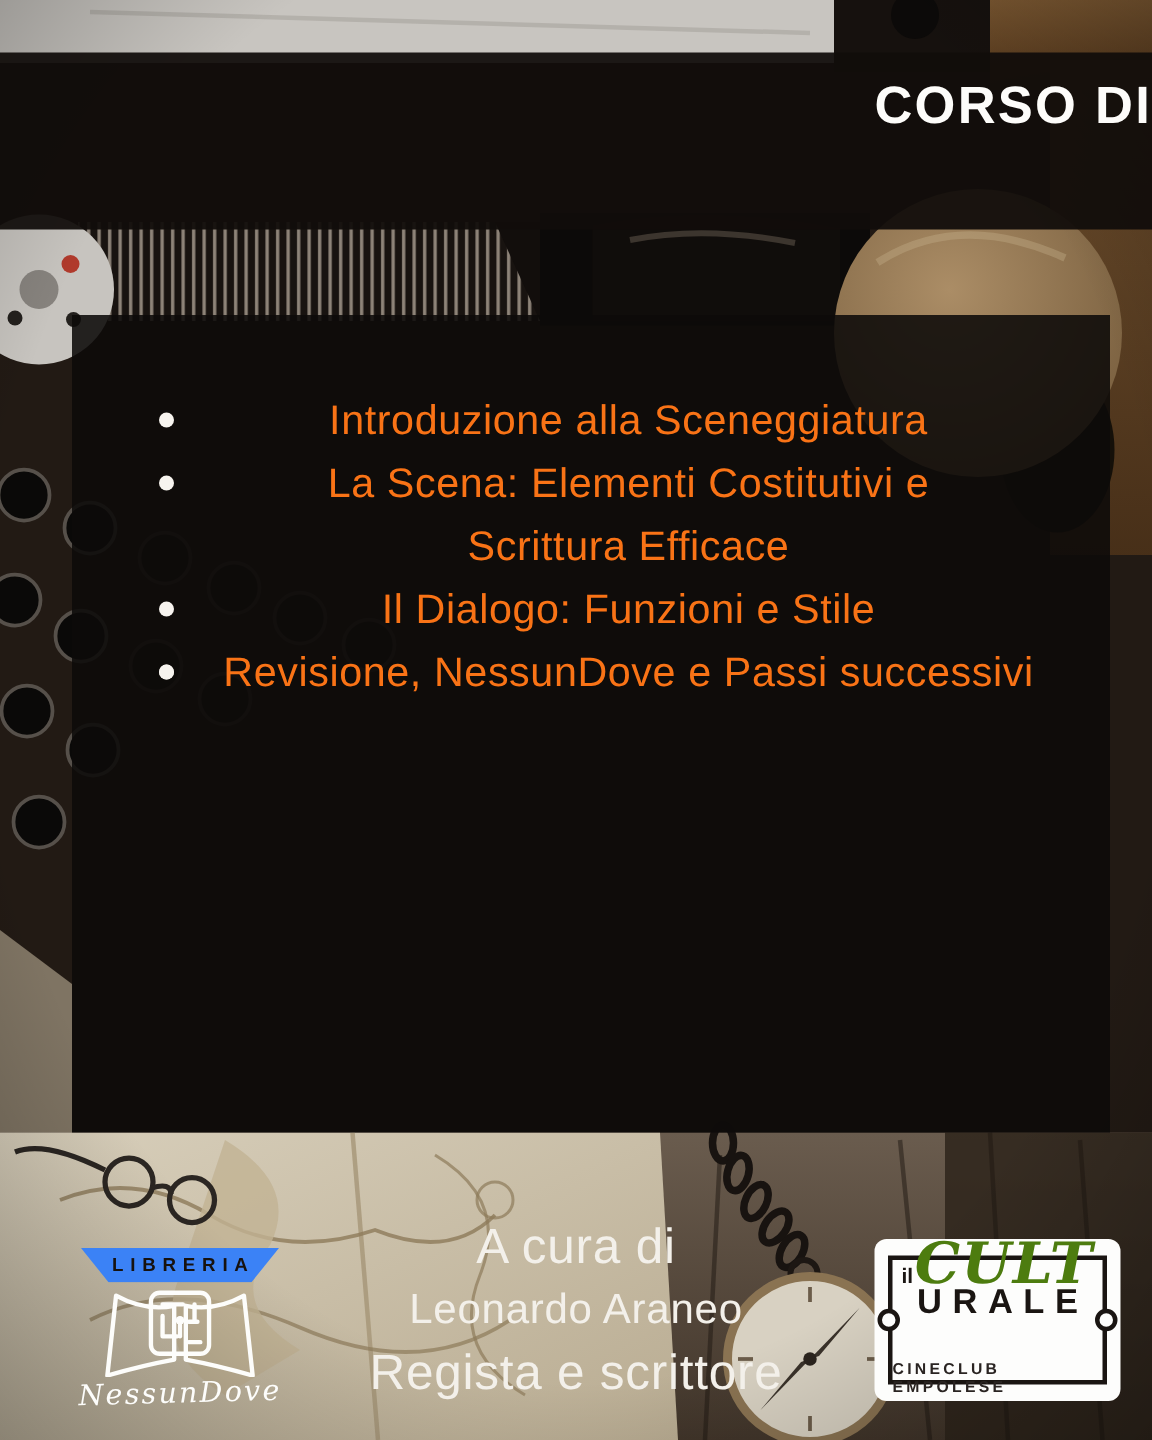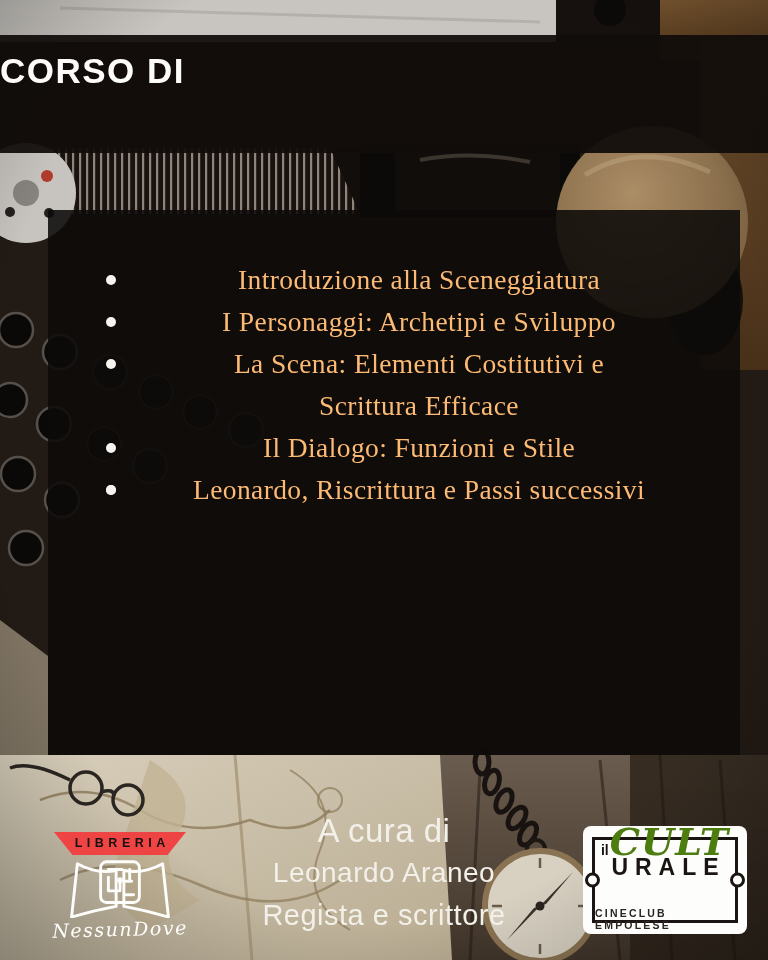--- a/index.html
+++ b/index.html
@@ -8,62 +8,61 @@
     position:relative; width:768px; height:960px; overflow:hidden;
     font-family:"Liberation Sans", sans-serif;
     background:#221a14;
   }
   .bg { position:absolute; inset:0; z-index:0; }
 
   
   .title-band {
     position:absolute; left:0; top:35px; width:768px; height:118px;
     background:rgba(17,13,11,0.94); z-index:2;
-    text-align:left; padding-top:13px;
+    text-align:right; padding-top:13px;
   }
   .title-band .t-line {
     color:#fdfcfa; font-weight:800; font-size:35px; line-height:46px;
     letter-spacing:1.5px;
   }
 
   
   .topics-box {
     position:absolute; left:48px; top:210px; width:692px; height:545px;
     background:rgba(13,10,9,0.88); z-index:2;
   }
   .topics-list { list-style:none; padding-top:49px; }
   .topic-item {
     position:relative; text-align:center;
     padding:0 28px 0 78px;
-    color:#fdba74; font-size:27.5px; font-weight:300;
+    color:#f97316; font-size:27.5px; font-weight:300;
     line-height:42px; letter-spacing:0.4px;
     white-space:pre-line;
-    font-family:Liberation Serif, serif;
   }
   .topic-item .dot {
     position:absolute; left:58px; top:16px; width:10px; height:10px;
     border-radius:50%; background:#f7f4ef;
   }
 
   
   .curator {
     position:absolute; left:0; top:810px; width:768px; z-index:3;
     text-align:center; color:#f3f0ea;
   }
   .curator .c-prefix { font-size:33px; font-weight:300; line-height:42px; letter-spacing:0.5px; }
   .curator .c-name   { font-size:28px; font-weight:400; line-height:42px; letter-spacing:0.5px; }
-  .curator .c-role   { font-size:29px; font-weight:300; line-height:42px; letter-spacing:0.5px; }
+  .curator .c-role   { font-size:33px; font-weight:300; line-height:42px; letter-spacing:0.5px; }
 
   
   .libreria-logo {
     position:absolute; left:45px; top:832px; width:150px; z-index:4;
     text-align:center; color:#fdfdfb;
   }
   .libreria-banner {
-    width:132px; height:23px; margin:0 auto; background:#ef4444;
+    width:132px; height:23px; margin:0 auto; background:#3b82f6;
     clip-path:polygon(0% 0%, 100% 0%, 86% 100%, 14% 100%);
     color:#17120f; font-size:12.5px; font-weight:700; letter-spacing:4.5px;
     line-height:23px; text-indent:4.5px;
   }
   .libreria-book { display:block; margin:1px auto 0; }
   .libreria-name {
     font-family:"DejaVu Serif", serif; font-style:italic;
     font-size:19px; letter-spacing:1.5px; color:#fdfdfb;
     transform:rotate(-1.5deg);
   }
@@ -239,26 +238,25 @@
     <rect x="0" y="0" width="768" height="960" fill="url(#vignette)"></rect>
   </svg>
 
   <header class="title-band">
     <div class="t-line">CORSO DI</div>
   </header>
 
   <section class="topics-box">
     <ul class="topics-list">
       <li class="topic-item"><span class="dot"></span><span>Introduzione alla Sceneggiatura</span></li>
-      <li class="topic-item"><span class="dot"></span><span>I Personaggi: Archetipi e Sviluppo</span></li>
       <li class="topic-item"><span class="dot"></span><span>La Scena: Elementi Costitutivi e
 Scrittura Efficace</span></li>
       <li class="topic-item"><span class="dot"></span><span>Il Dialogo: Funzioni e Stile</span></li>
       <li class="topic-item"><span class="dot"></span></li>
-      <li class="topic-item"><span class="dot"></span><span>Leonardo, Riscrittura e Passi successivi</span></li>
+      <li class="topic-item"><span class="dot"></span><span>Revisione, NessunDove e Passi successivi</span></li>
     </ul>
   </section>
 
   <div class="curator">
     <div class="c-prefix">A cura di</div>
     <div class="c-name">Leonardo Araneo</div>
     <div class="c-role">Regista e scrittore</div>
   </div>
 
   <div class="libreria-logo">

